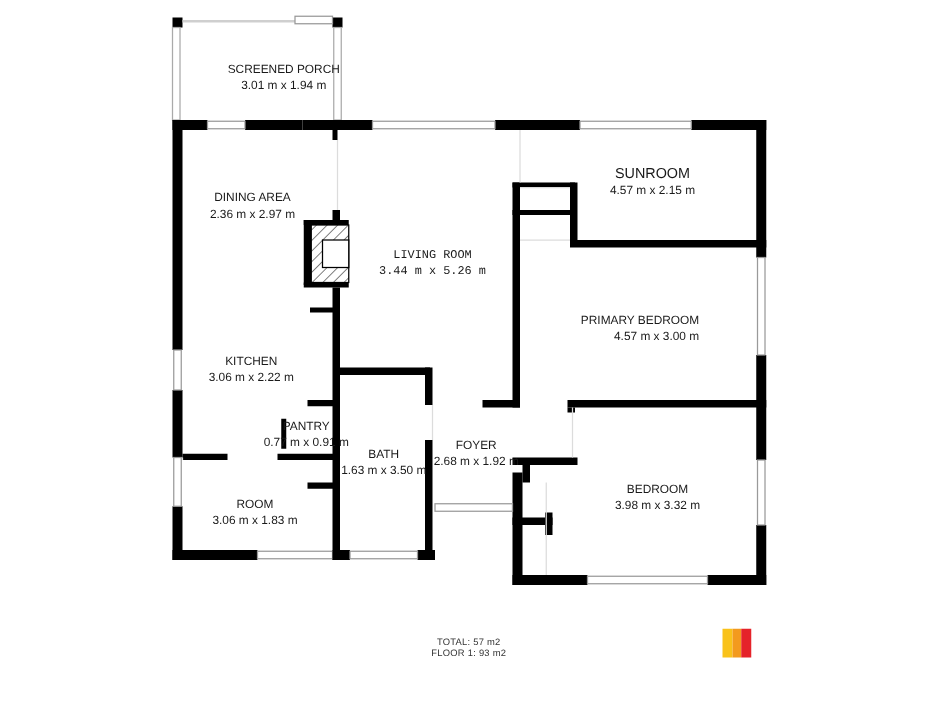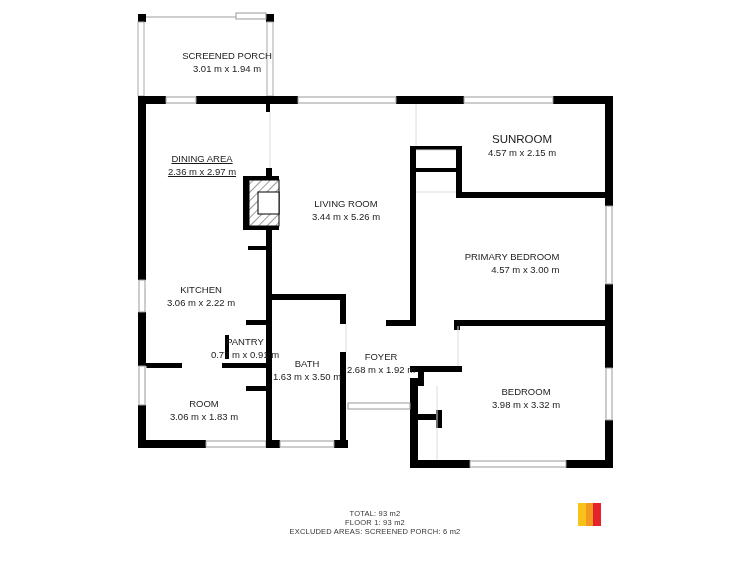--- a/index.html
+++ b/index.html
@@ -130,25 +130,25 @@
   <g>
     <rect x="249" y="180" width="30" height="46" fill="url(#hatch)" stroke="#000" stroke-width="1"></rect>
     <rect x="258" y="192" width="21" height="22" fill="#fff" stroke="#000" stroke-width="1"></rect>
   </g>
 </svg>
 
 <div class="room-label" style="left:205px; top:49px;margin-left:22px;">
   <span class="name">SCREENED PORCH</span>
   <span class="dim">3.01 m x 1.94 m</span>
 </div>
-<div class="room-label" style="left:202px; top:152px;text-decoration:underline;">
+<div class="room-label" style="left:202px; top:152px;">
   <span class="name">DINING AREA</span>
   <span class="dim">2.36 m x 2.97 m</span>
 </div>
-<div class="room-label" style="left:346px; top:197px;">
+<div class="room-label" style="left:346px; top:197px;font-family:Liberation Mono, monospace;">
   <span class="name">LIVING ROOM</span>
   <span class="dim">3.44 m x 5.26 m</span>
 </div>
 <div class="room-label big" style="left:522px; top:133px;">
   <span class="name">SUNROOM</span>
   <span class="dim">4.57 m x 2.15 m</span>
 </div>
 <div class="room-label" style="left:512px; top:250px;text-align:right;">
   <span class="name">PRIMARY BEDROOM</span>
   <span class="dim">4.57 m x 3.00 m</span>
@@ -172,22 +172,21 @@
 <div class="room-label" style="left:526px; top:385px;">
   <span class="name">BEDROOM</span>
   <span class="dim">3.98 m x 3.32 m</span>
 </div>
 <div class="room-label" style="left:204px; top:397px;">
   <span class="name">ROOM</span>
   <span class="dim">3.06 m x 1.83 m</span>
 </div>
 
 <div class="summary">
-  <div>TOTAL: 93 m2</div>
+  <div>TOTAL: 57 m2</div>
   <div>FLOOR 1: 93 m2</div>
-  <div>EXCLUDED AREAS: SCREENED PORCH: 6 m2</div>
 </div>
 
 <div class="logo">
   <span style="background:#f9c21a;"></span>
   <span style="background:#f39a1e;"></span>
   <span style="background:#e5232a;"></span>
 </div>
 
 </body></html>

